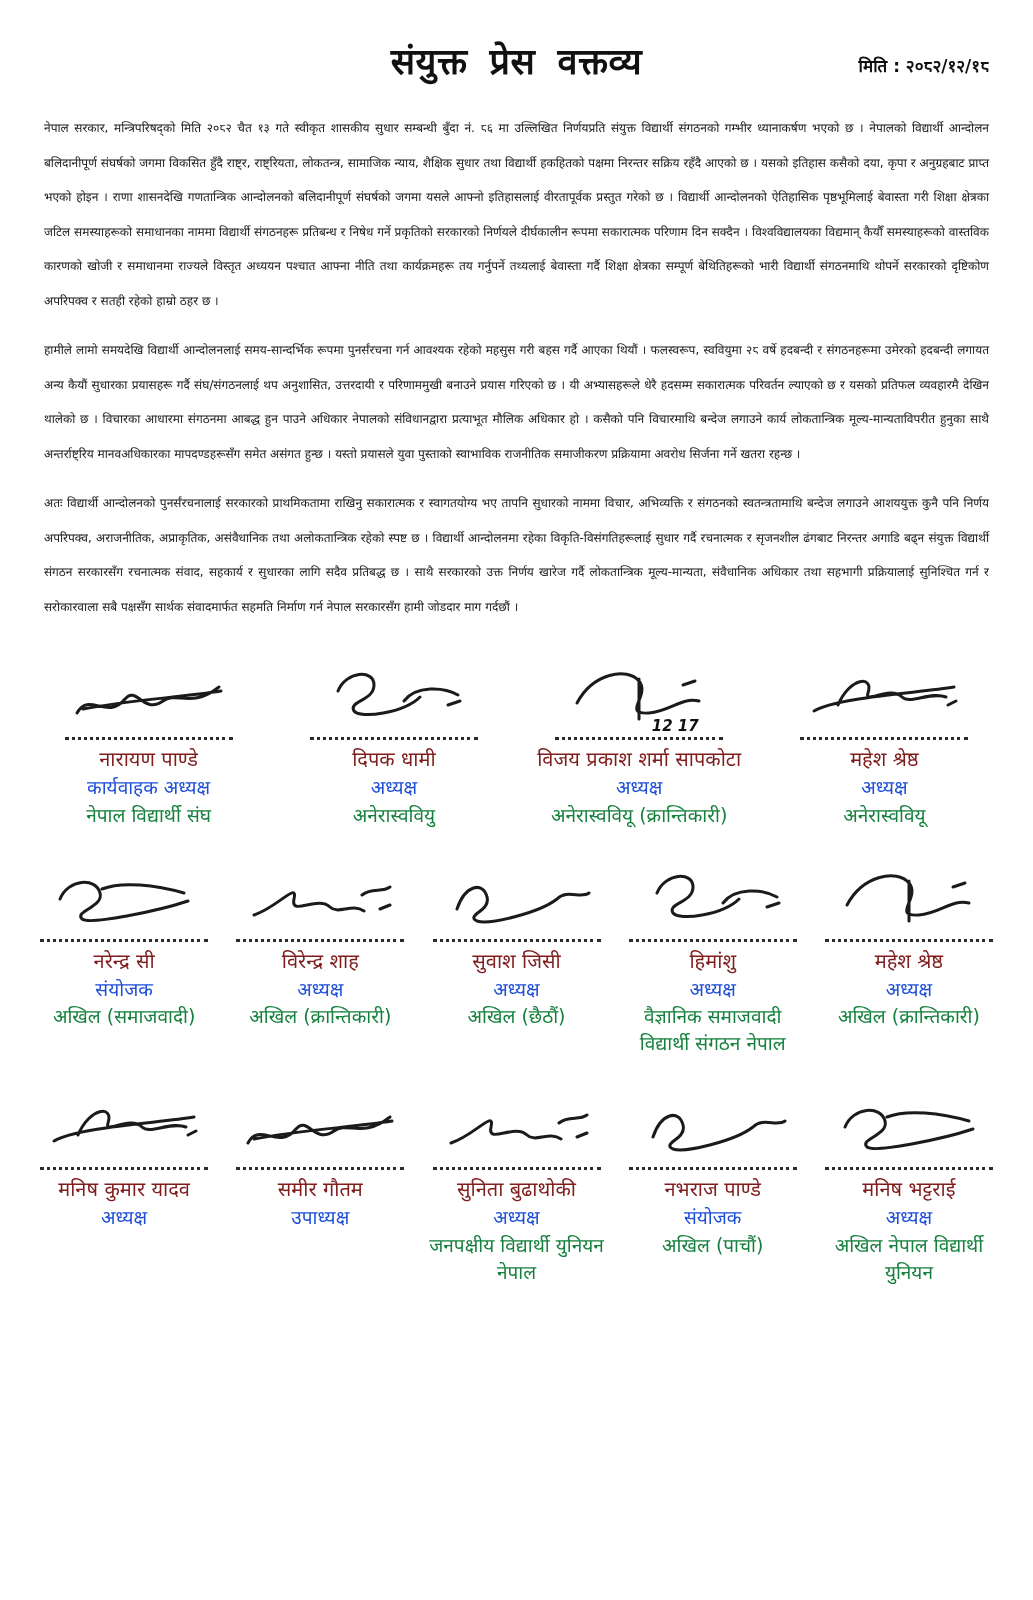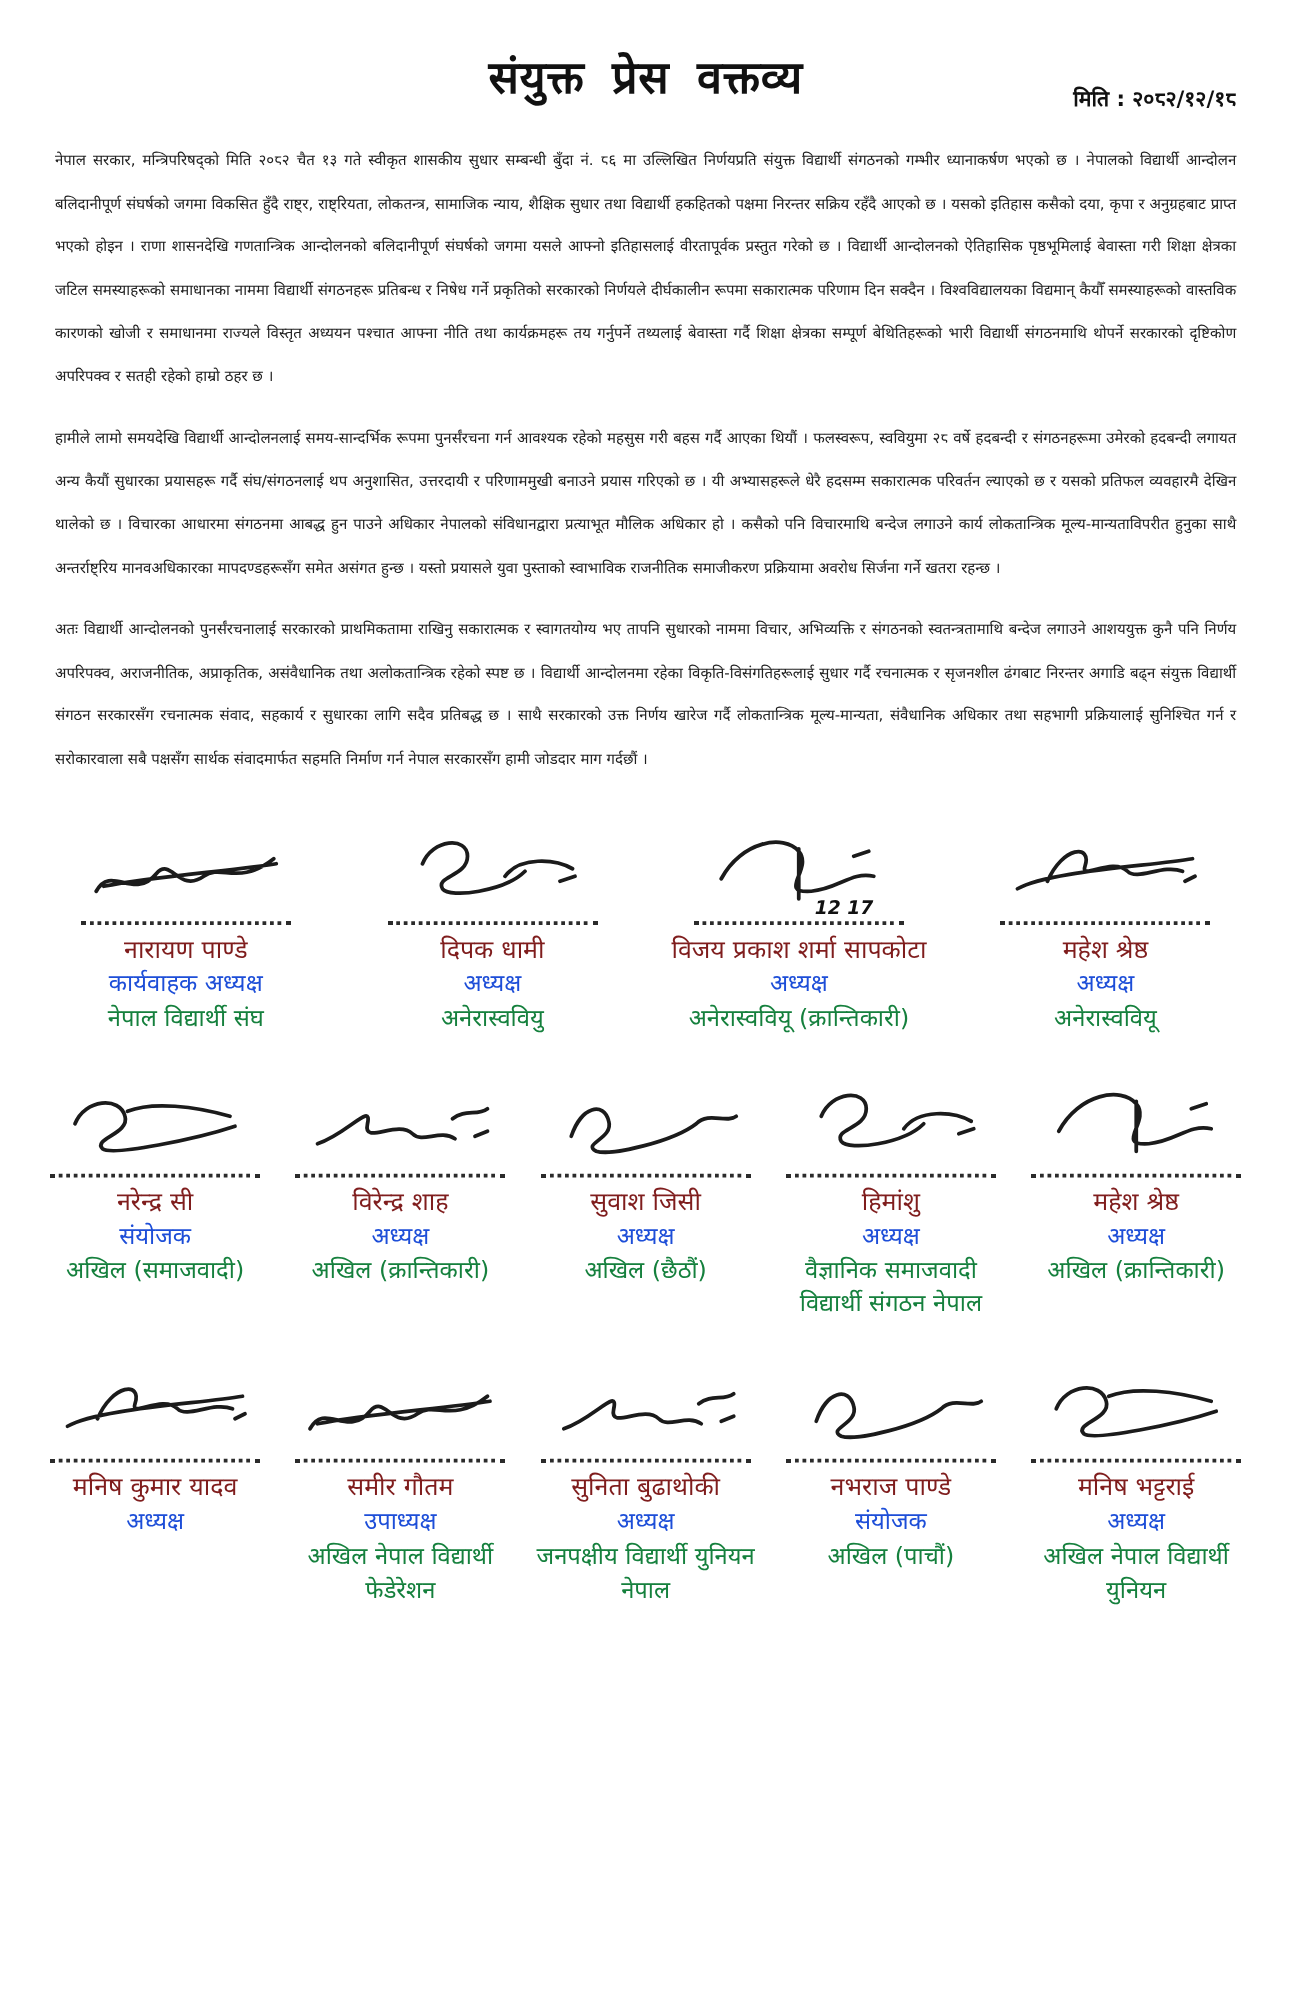--- a/index.html
+++ b/index.html
@@ -7,21 +7,21 @@
     width:1033px; height:1600px; margin:0 auto; background:#ffffff;
     color:#1c1c1c; font-family:"DejaVu Sans", sans-serif;
     position:relative; overflow:hidden; box-sizing:border-box;
   }
   .header { position:relative; padding-top:36px; text-align:center; }
   .doc-title {
     display:inline-block; font-size:36px; font-weight:700;
     letter-spacing:0.5px; color:#111;font-family:Liberation Mono, monospace;
   }
   .doc-date {
-    position:absolute; right:44px; top:67px;
+    position:absolute; right:44px; top:54px;
     font-size:17px; font-weight:700; color:#111; white-space:nowrap;
   }
   .content {
     padding:26px 44px 0 44px; text-align:justify;
     font-size:12px; line-height:34.5px; color:#202020;
   }
   .content p.para { margin:0 0 15px 0; }
   .sig-rows { padding:12px 20px 0 20px; }
   .sig-row { display:flex; align-items:flex-start; margin:0 6px 24px 6px; }
   .sig-block {
@@ -178,21 +178,20 @@
         </div>
         <div class="sig-block">
           <div class="sig-art">
             <svg width="172" height="78" viewBox="0 0 172 78" fill="none">
               <path d="M14 56 C 26 34 44 64 62 42 C 74 28 80 58 100 44 C 114 34 128 52 156 30 M20 52 C 60 44 120 40 158 34" stroke="#1b1b1b" stroke-width="3" stroke-linecap="round" fill="none"></path>
             </svg>
           </div>
           <div class="sig-line"></div>
           <div class="sig-name">समीर गौतम</div>
           <div class="sig-role">उपाध्यक्ष</div>
-          <div class="sig-org">अखिल नेपाल विद्यार्थी फेडेरेशन</div>
         </div>
         <div class="sig-block">
           <div class="sig-art">
             <svg width="172" height="78" viewBox="0 0 172 78" fill="none">
               <path d="M20 56 C 44 48 64 22 60 40 C 56 58 84 36 96 48 C 104 56 118 44 130 52 M128 36 C 138 28 148 34 156 28 M146 50 L 156 46" stroke="#1b1b1b" stroke-width="3" stroke-linecap="round" fill="none"></path>
             </svg>
           </div>
           <div class="sig-line"></div>
           <div class="sig-name">सुनिता बुढाथोकी</div>
           <div class="sig-role">अध्यक्ष</div>

